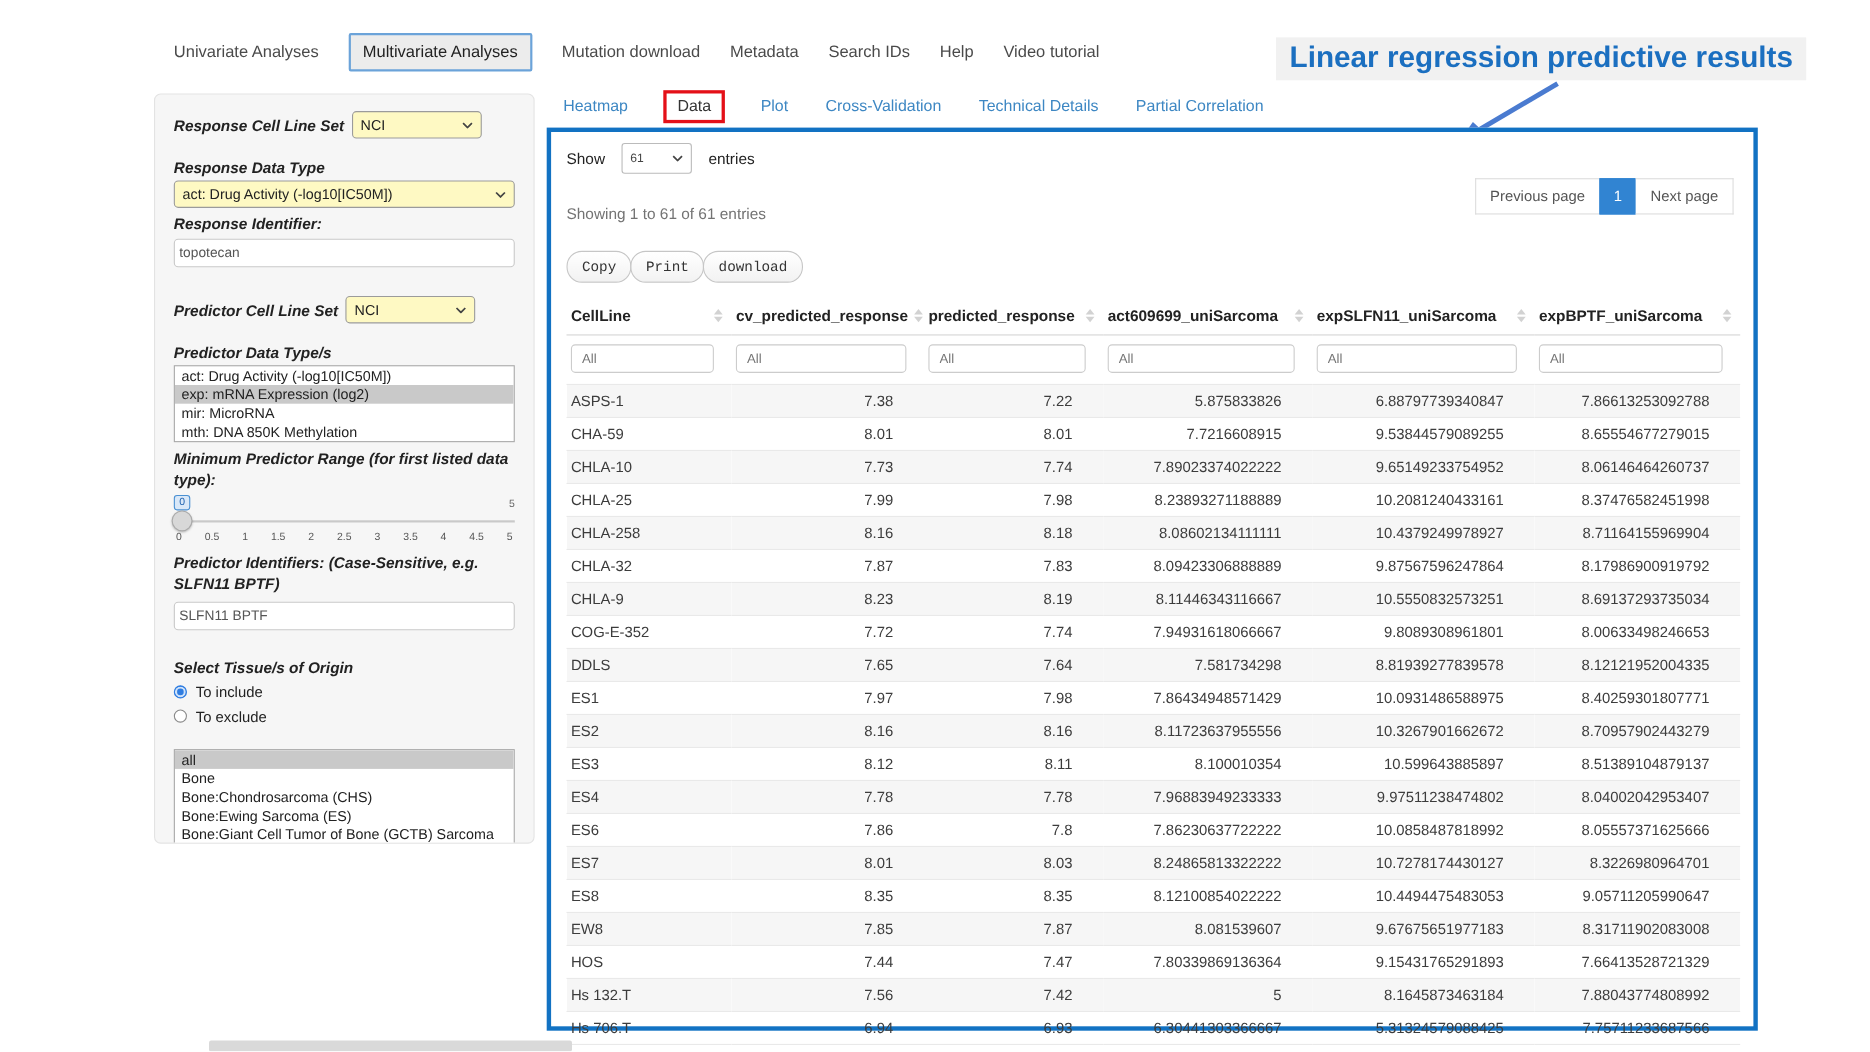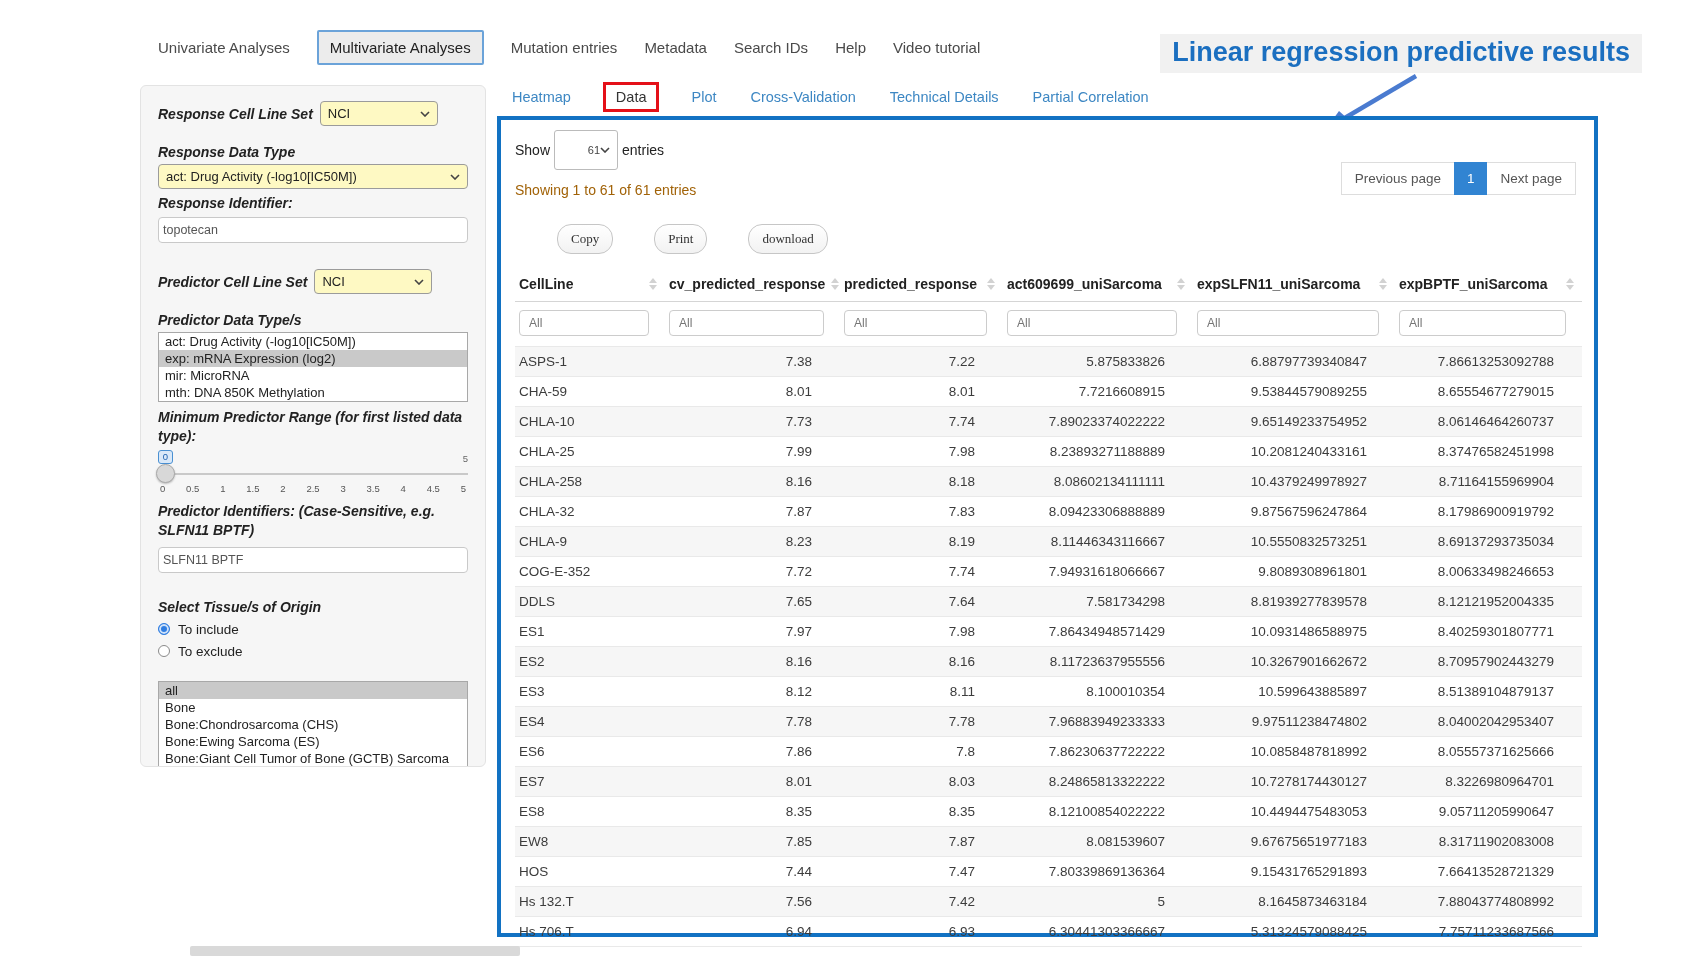--- a/index.html
+++ b/index.html
@@ -44,30 +44,30 @@
   .radio.on { background:#2f7de1; border-color:#2f7de1; box-shadow:inset 0 0 0 2px #cfe2f9; }
   .radio-label { font-size:13.5px; color:#222; }
 
   
   .tabs { position:absolute; left:512px; top:86px; display:flex; align-items:center; gap:34px; font-size:14.5px; }
   .tab { color:#3d87c3; cursor:pointer; white-space:nowrap; }
   .tab.tab-active { color:#333; }
   .red-box { border:3px solid #e41018; padding:4px 10px; margin:-4px -2px; }
 
   .panel { position:absolute; left:497px; top:116px; width:1101px; height:821px; border:4px solid #1272c3; background:#fff; padding:8px 14px; }
-  .show-row { display:flex; align-items:center; gap:4px; font-size:14px; color:#222; margin-top:2px; }
-  .show-sel { width:64px; height:40px; border:1px solid #bbb; border-radius:3px; background:#fff; display:flex; align-items:center; justify-content:flex-end; padding:0 7px; font-size:11px; color:#444; cursor:pointer; }
-  .showing { margin-top:12px; font-size:14px; color:#a16207; }
+  .show-row { display:flex; align-items:center; gap:15px; font-size:14px; color:#222; margin-top:2px; }
+  .show-sel { width:64px; height:28px; border:1px solid #bbb; border-radius:3px; background:#fff; display:flex; align-items:center; justify-content:space-between; padding:0 7px; font-size:11px; color:#444; cursor:pointer; }
+  .showing { margin-top:28px; font-size:14px; color:#737373; }
   .pagination { position:absolute; top:42px; right:18px; display:flex; align-items:center; }
   .page-btn { border:1px solid #ddd; background:#fff; color:#555; font-size:13.5px; padding:8px 13px; cursor:pointer; font-family:inherit; }
   .page-btn.prev { border-right:none;margin-left:32px; }
   .page-btn.next { border-left:none; }
   .page-current { background:#3184d2; color:#fff; font-size:13.5px; padding:8px 12px; border:1px solid #3184d2; cursor:pointer; }
   .toolbar { margin-top:26px; display:flex; }
-  .tb-btn { border:1px solid #c6c6c6; background:linear-gradient(#fff,#f2f2f2); color:#333; font-size:13px; padding:6px 13px; cursor:pointer; font-family:Liberation Serif, serif; margin-right:-1px; border-radius:14px;margin-left:42px; }
+  .tb-btn { border:1px solid #c6c6c6; background:linear-gradient(#fff,#f2f2f2); color:#333; font-size:13px; padding:6px 13px; cursor:pointer; font-family:Liberation Mono, monospace; margin-right:-1px; border-radius:14px; }
 
   table.dt { margin-top:14px; border-collapse:collapse; table-layout:fixed; width:1067px; font-size:13.5px; }
   .dt th { text-align:left; font-weight:bold; font-size:14px; color:#222; padding:8px 8px 9px 4px; border-bottom:1px solid #d5d5d5; cursor:pointer; }
   .th-wrap { display:flex; align-items:center; justify-content:space-between; }
   .sort-icon { display:inline-flex; flex-direction:column; gap:2px; margin-left:6px; }
   .tri-up { width:0; height:0; border-left:4px solid transparent; border-right:4px solid transparent; border-bottom:5px solid #d2d2d2; }
   .tri-down { width:0; height:0; border-left:4px solid transparent; border-right:4px solid transparent; border-top:5px solid #d2d2d2; }
   .dt td.filter-cell { padding:8px 16px 10px 4px; }
   .filter-input { width:100%; height:26px; border:1px solid #ccc; border-radius:4px; padding:0 9px; font-size:12px; color:#444; font-family:inherit; background:#fff; }
   .dt tbody td { padding:7px 8px 7px 4px; border-top:1px solid #e9e9e9; color:#3c3c3c; white-space:nowrap; overflow:hidden; }
@@ -78,21 +78,21 @@
   .bottom-strip { position:absolute; left:190px; top:946px; width:330px; height:10px; background:#d9d9d9; border-radius:2px; }
 </style>
 </head>
 <body>
 
 <div class="page">
 
   <div class="topnav" id="topnav">
       <div class="nav-item">Univariate Analyses</div>
       <div class="nav-item active">Multivariate Analyses</div>
-      <div class="nav-item">Mutation entries</div>
+      <div class="nav-item">Mutation download</div>
       <div class="nav-item">Metadata</div>
       <div class="nav-item">Search IDs</div>
       <div class="nav-item">Help</div>
       <div class="nav-item">Video tutorial</div>
     </div>
 
   <div class="annot-title">Linear regression predictive results</div>
   <svg class="annot-arrow" width="120" height="64" viewBox="0 0 120 64">
     <line x1="104" y1="6" x2="26" y2="52" stroke="#4a7bd0" stroke-width="4.5"></line>
     <polygon points="14,59 36,49 27,41" fill="#4a7bd0"></polygon>

